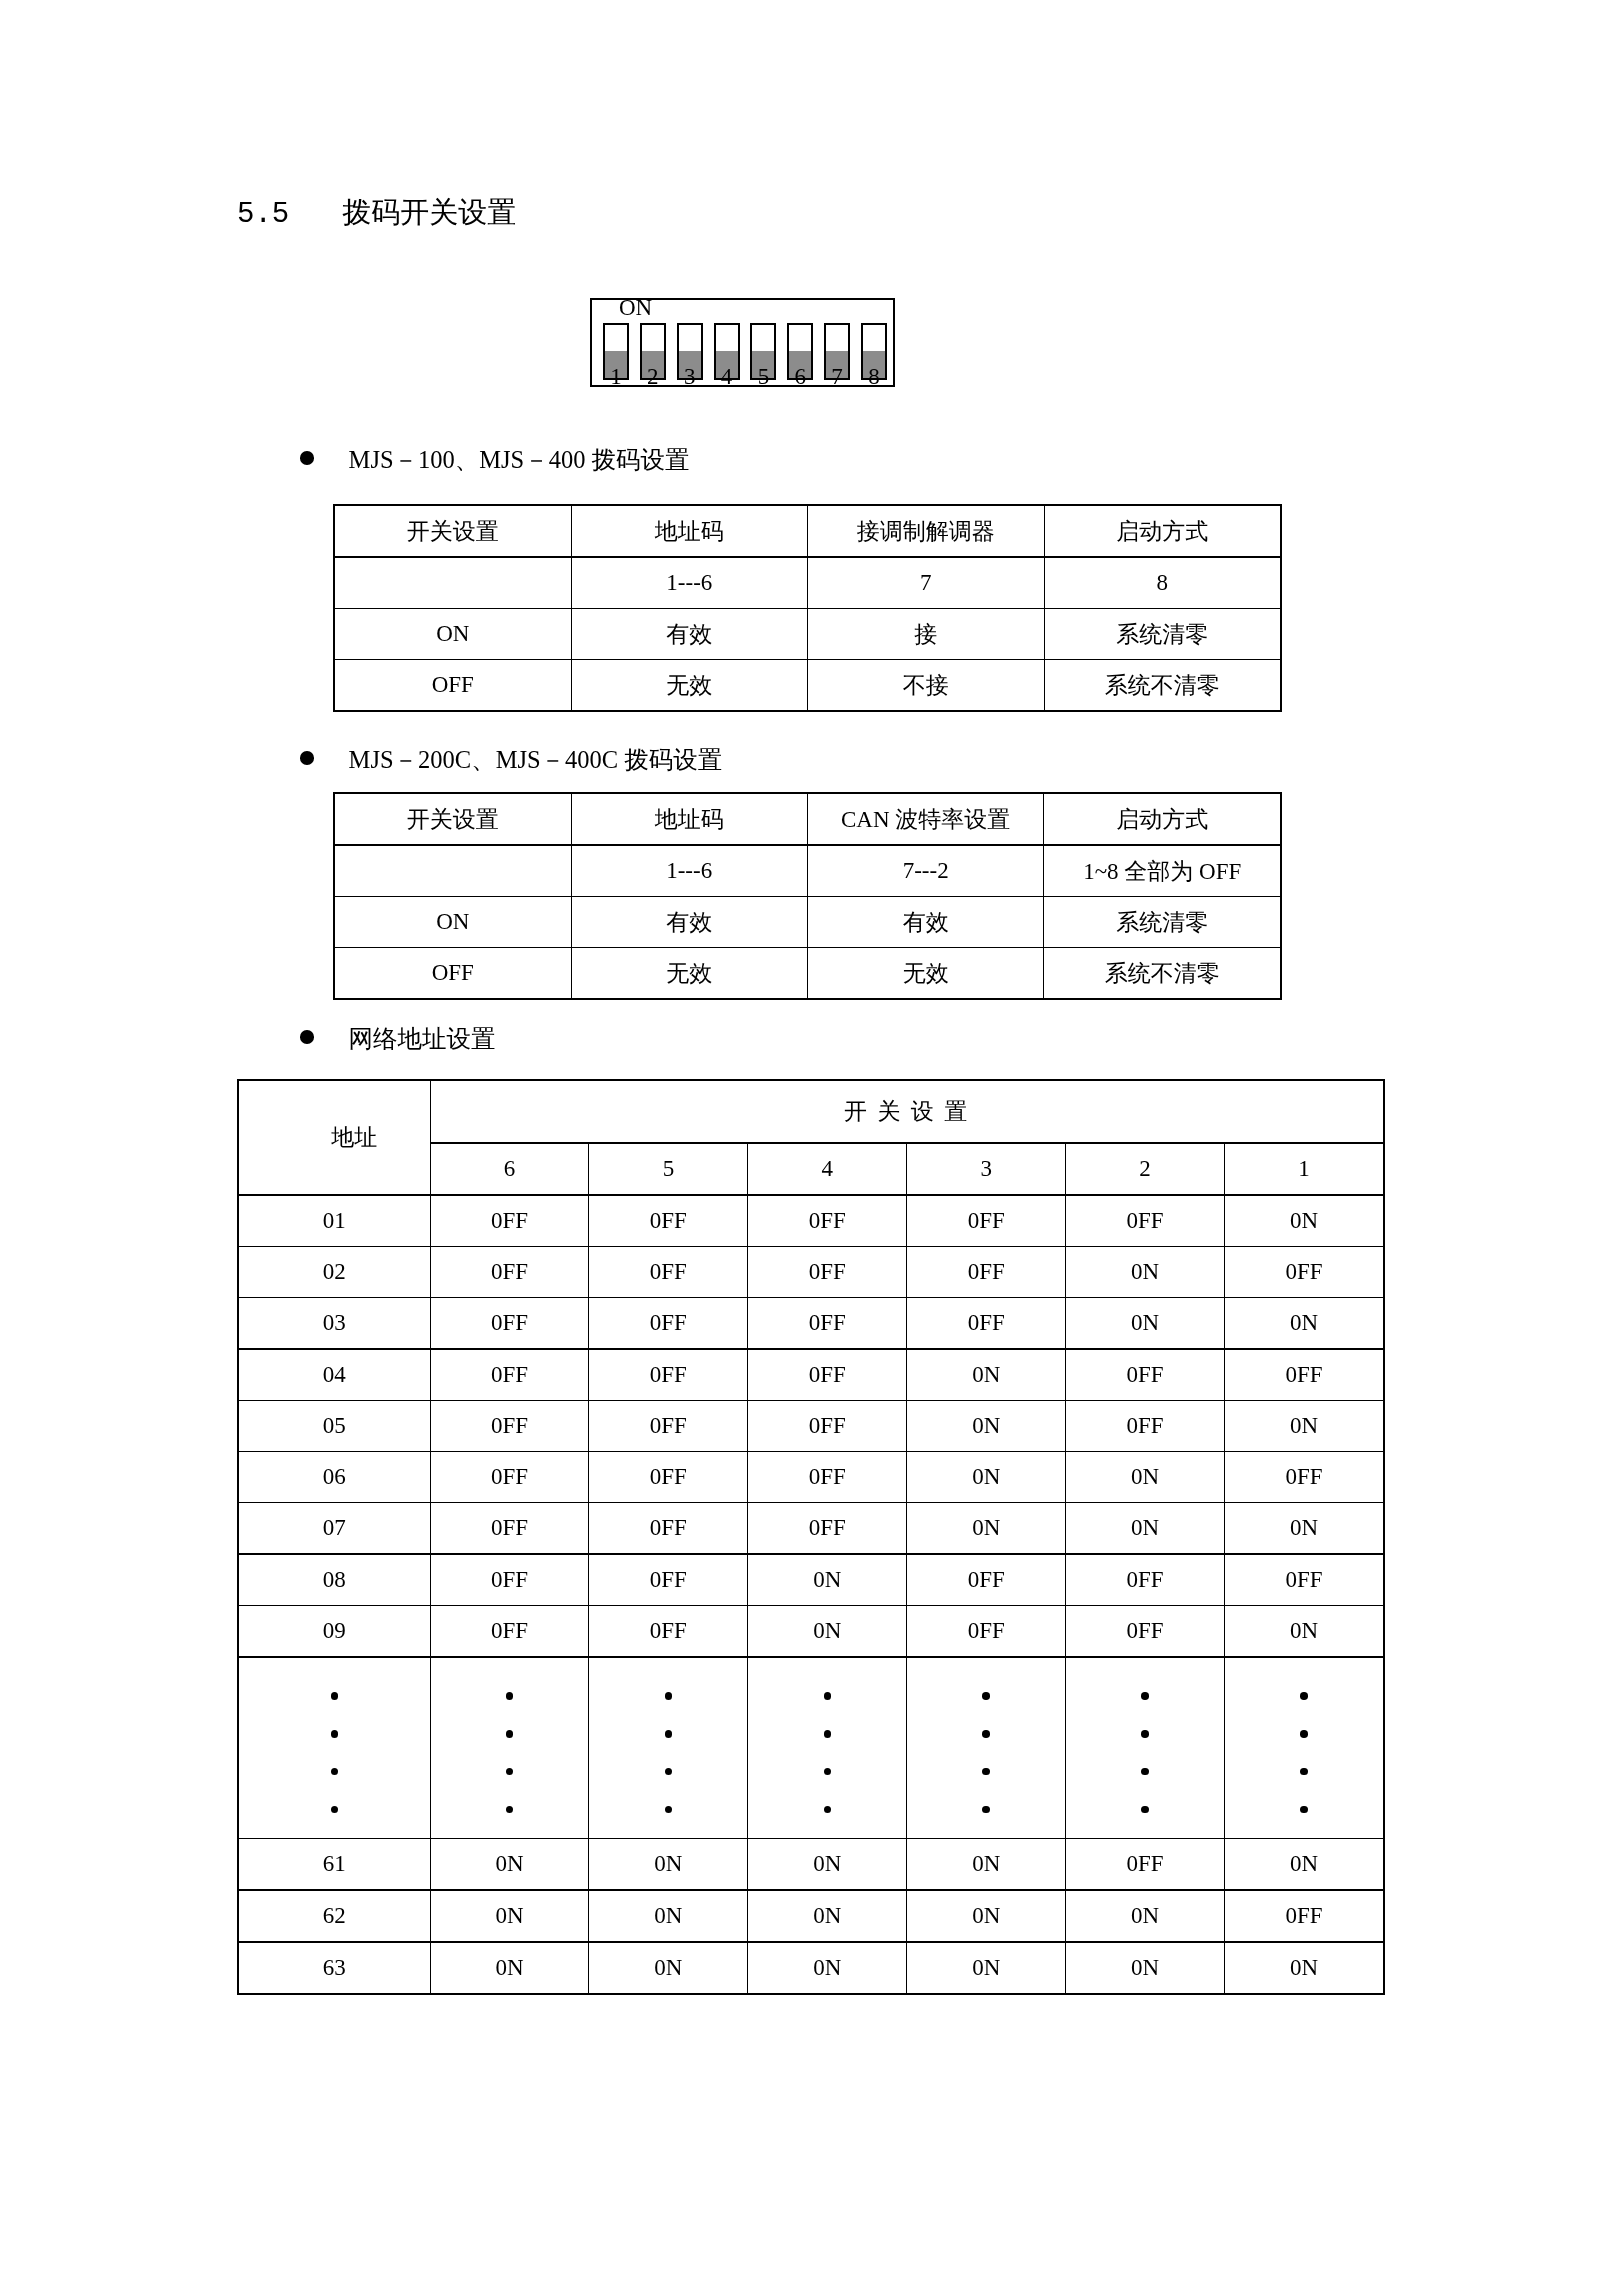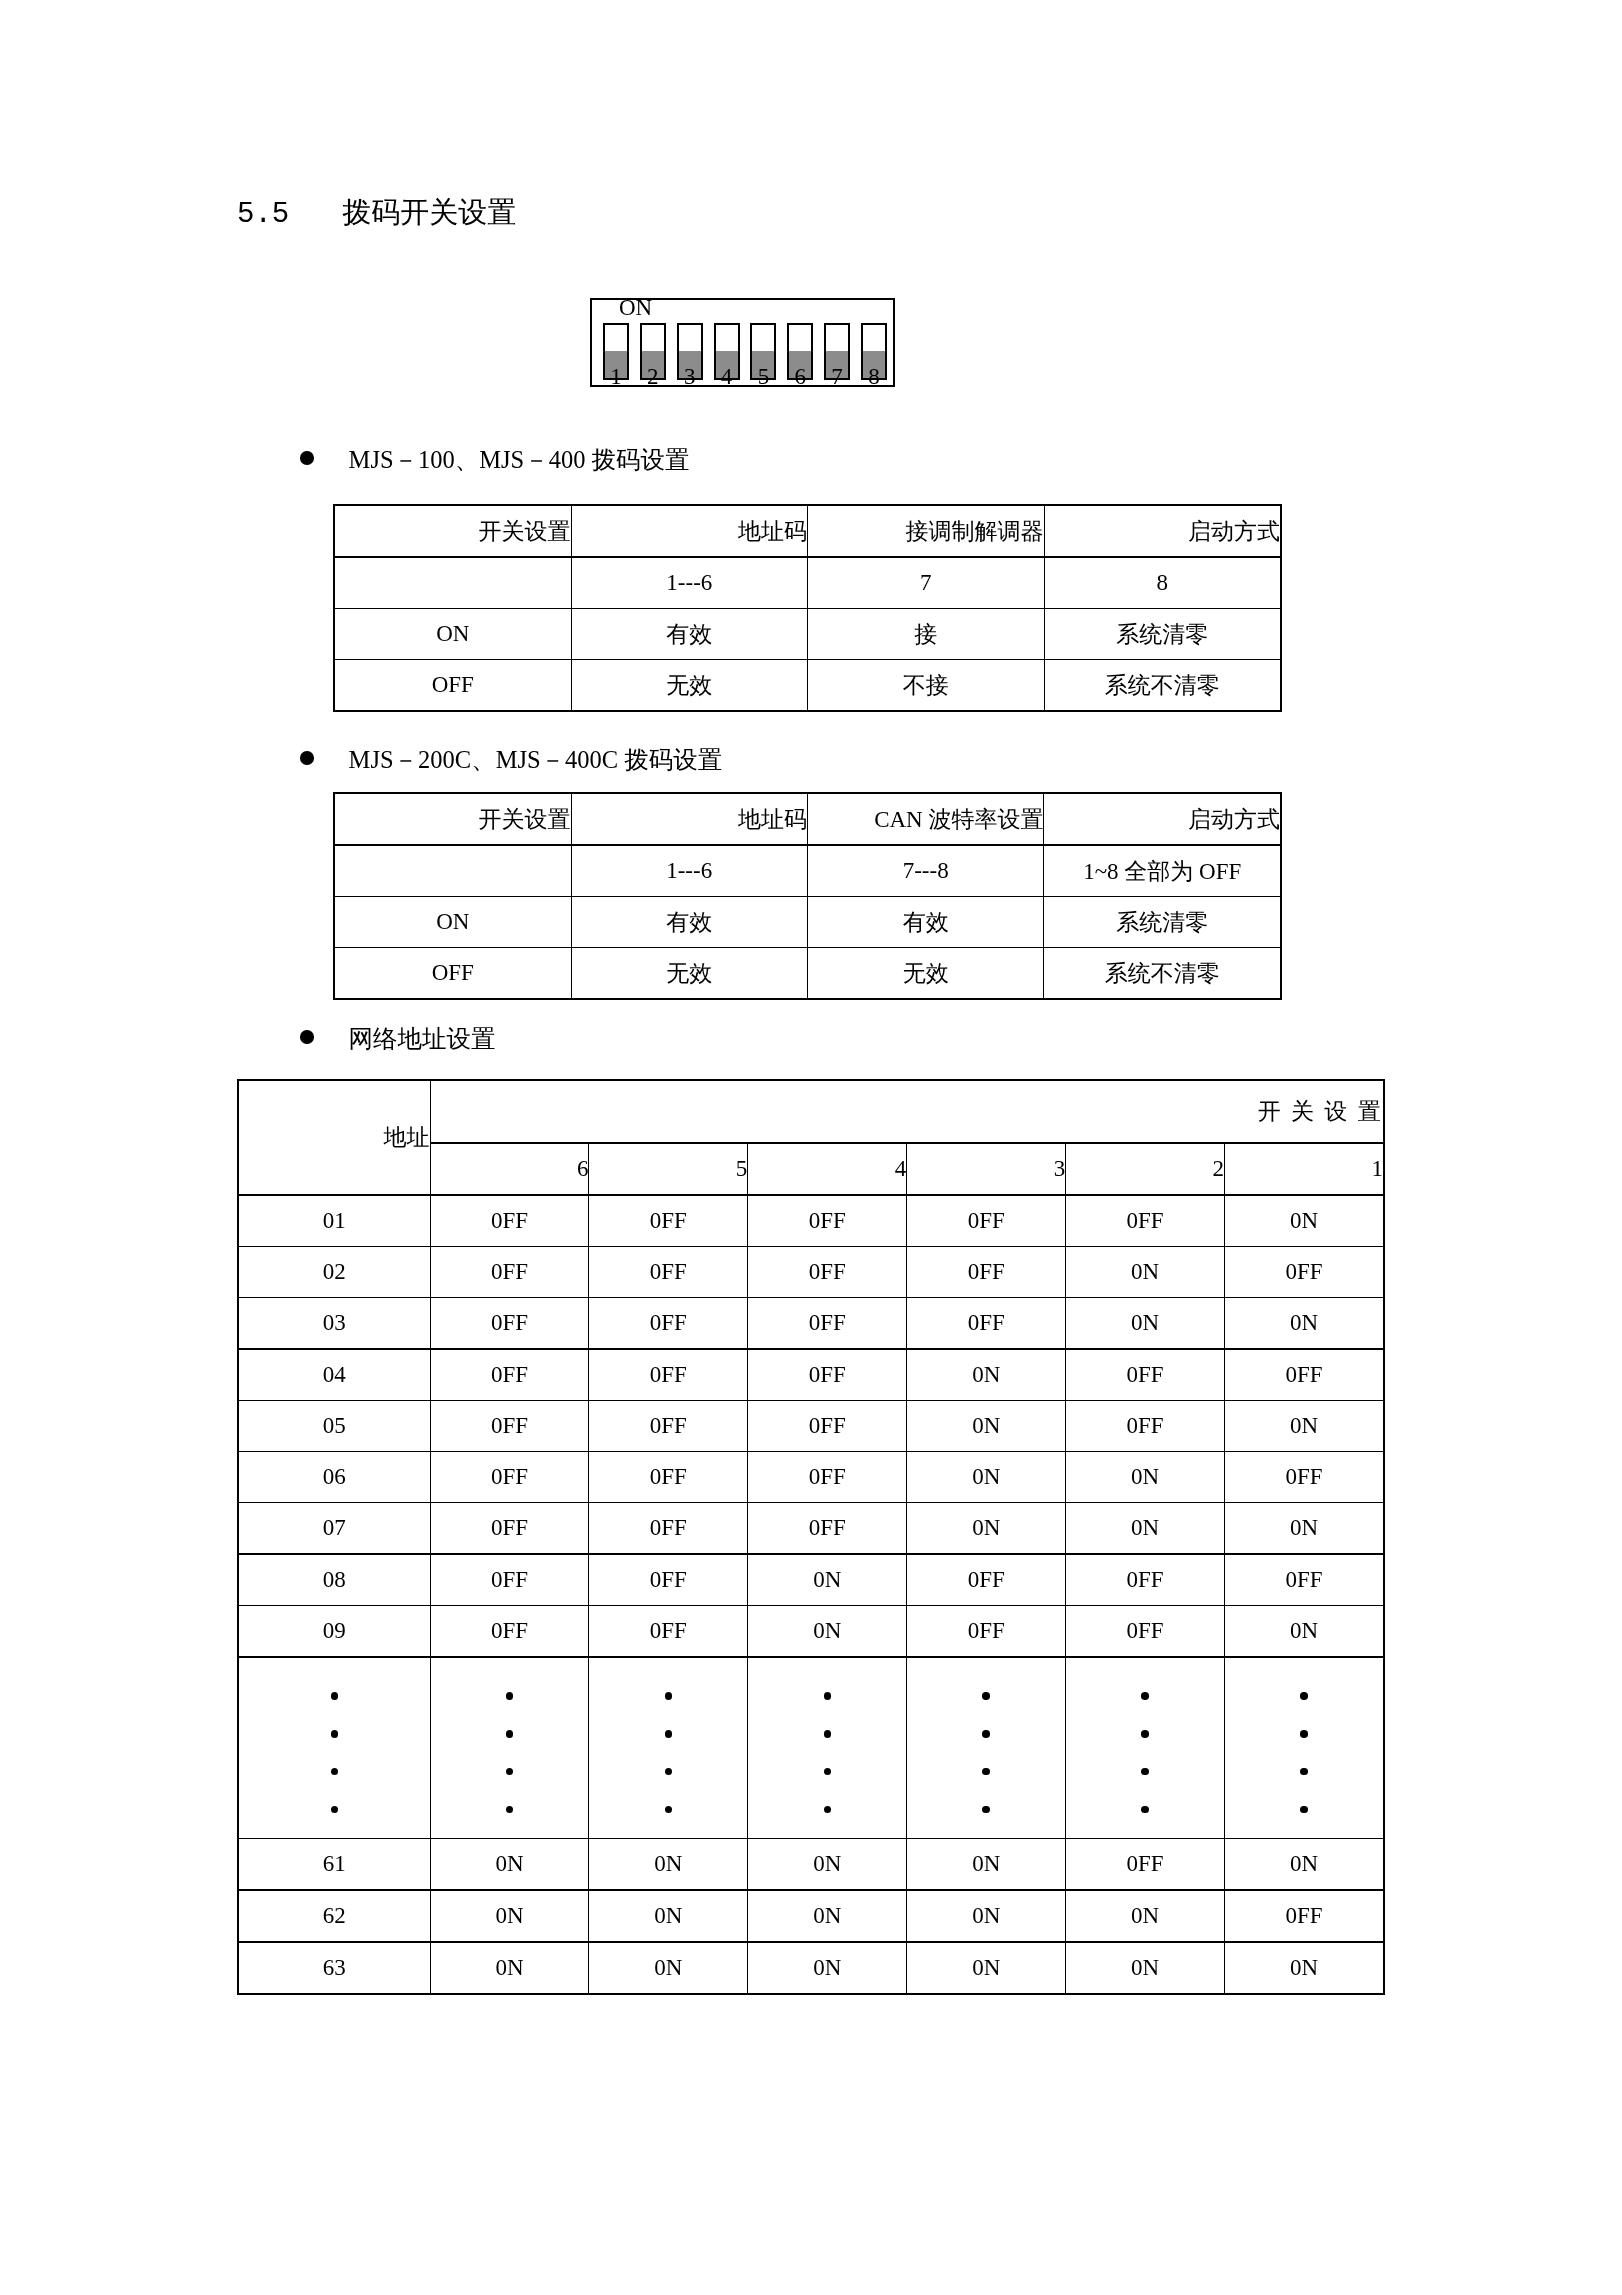--- a/index.html
+++ b/index.html
@@ -149,21 +149,20 @@
   }
   table.doc td, table.doc th {
     border: 1.4px solid #000;
     text-align: center;
     vertical-align: middle;
     font-weight: normal;
     padding: 0;
   }
   table.doc thead td, table.doc thead th {
     border-bottom-width: 2.7px;
-    text-align: right;
   }
   table.doc {
     border: 2.7px solid #000;
   }
 
   
   .t-switch {
     left: 333px;
     width: 949px;
   }
@@ -376,21 +375,21 @@
           <td>开关设置</td>
           <td>地址码</td>
           <td>CAN 波特率设置</td>
           <td>启动方式</td>
         </tr>
     </thead>
     <tbody id="t2-body">
         <tr>
           <td></td>
           <td>1---6</td>
-          <td>7---8</td>
+          <td>7---2</td>
           <td>1~8 全部为 OFF</td>
         </tr>
         <tr>
           <td>ON</td>
           <td>有效</td>
           <td>有效</td>
           <td>系统清零</td>
         </tr>
         <tr>
           <td>OFF</td>

